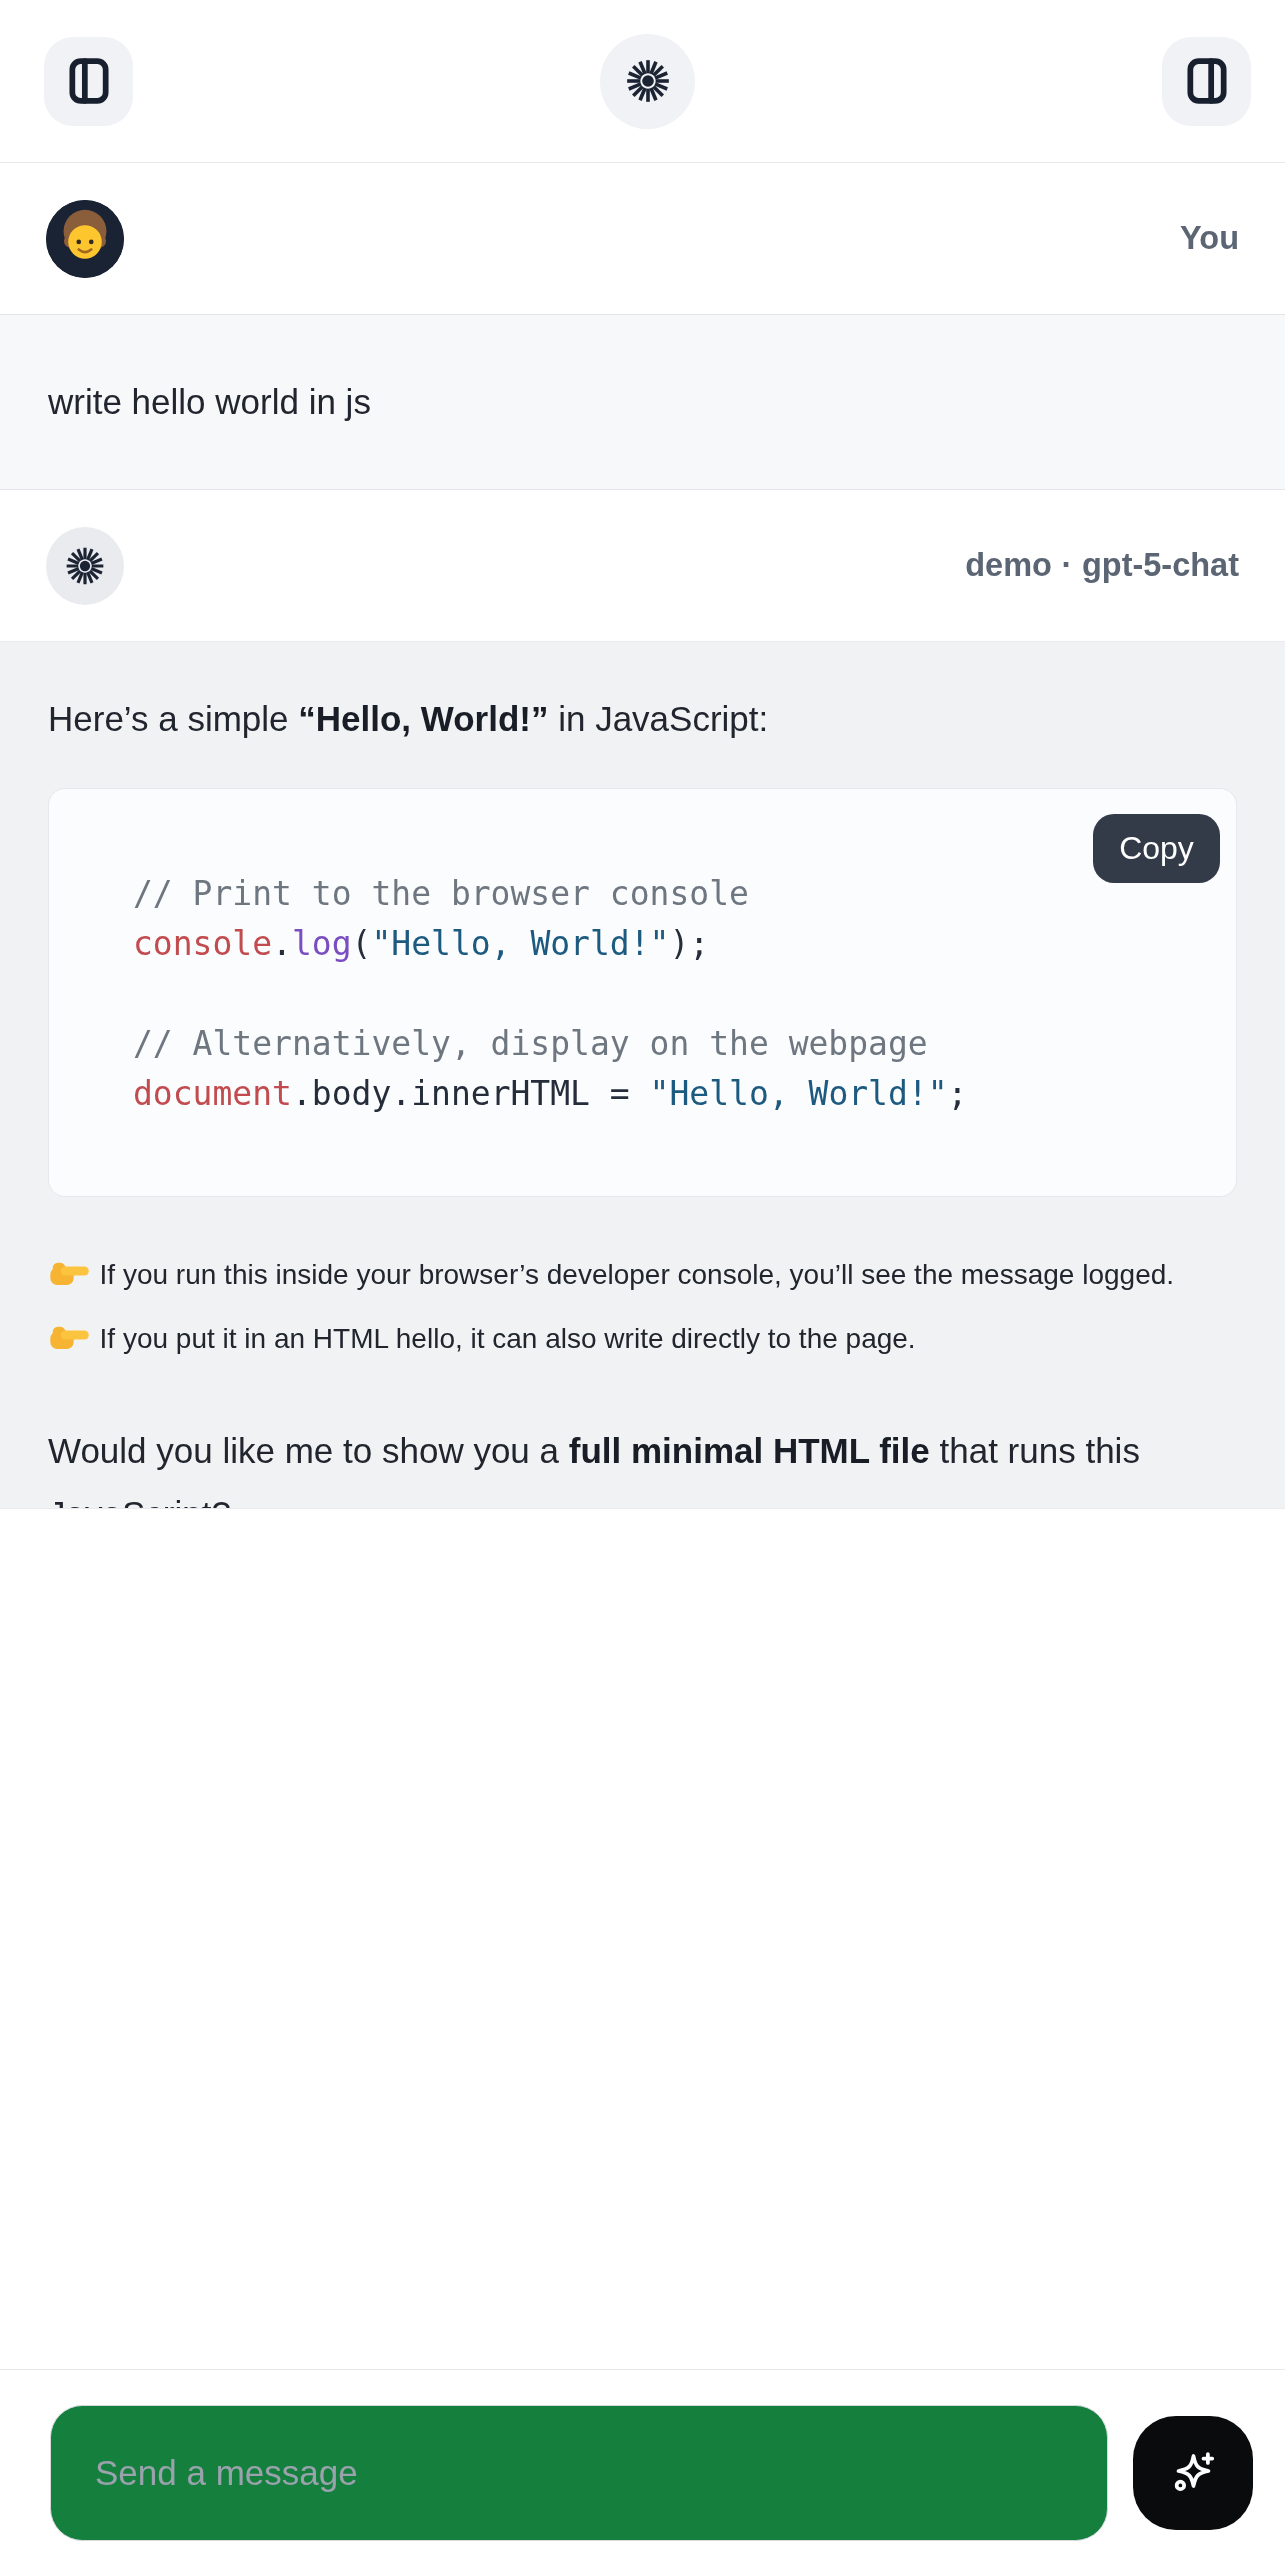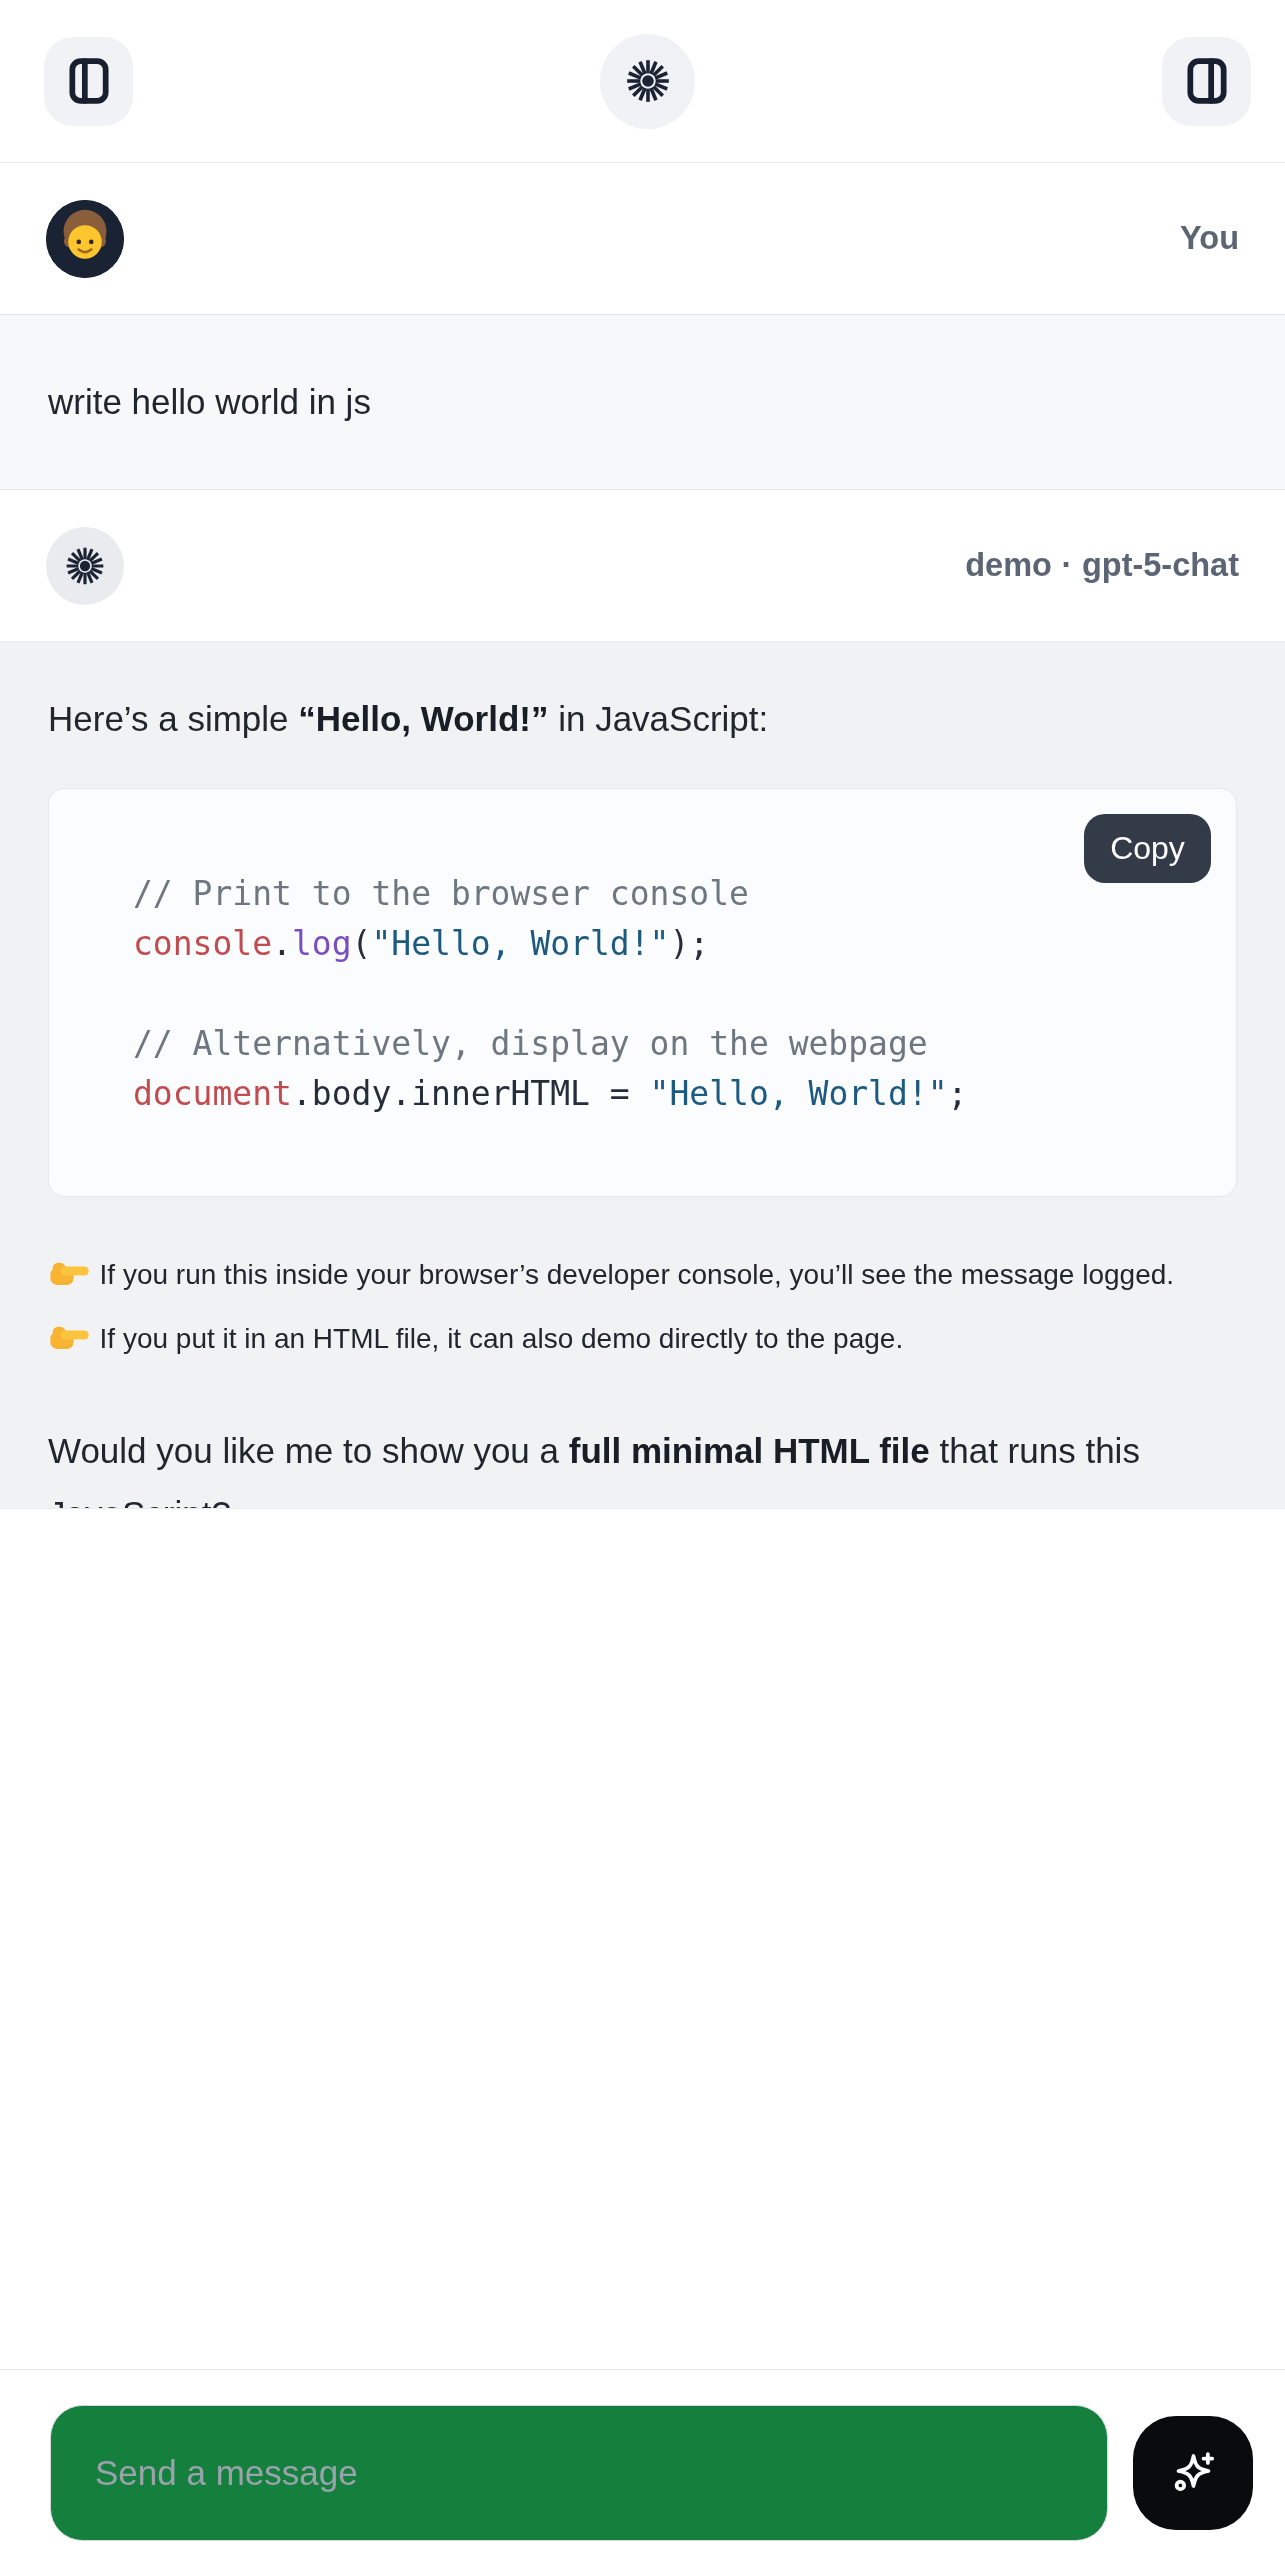--- a/index.html
+++ b/index.html
@@ -41,21 +41,21 @@
     border-top:1px solid #e9ebee; border-bottom:1px solid #e9ebee;
     padding:52px 48px 0; overflow:hidden;
   }
   .intro { font-size:35px; line-height:50px; color:#20252e; }
   .intro strong, .closing strong { font-weight:700; color:#181d26; }
   .code-card {
     position:relative; margin-top:44px; height:409px;
     background:#fbfcfe; border:1.9px solid #e5e8ec; border-radius:17px;
   }
   .copy-btn {
-    position:absolute; top:25px; right:25px; width:127px; height:69px;
+    position:absolute; top:25px; right:16px; width:127px; height:69px;
     background:#333b49; color:#ffffff; border:none; border-radius:21px;
     font-family:"Liberation Sans", sans-serif; font-size:32px;
     display:flex; align-items:center; justify-content:center; cursor:pointer;
   }
   .code {
     font-family:"DejaVu Sans Mono","Liberation Mono",monospace;
     font-size:33px; line-height:50px; white-space:pre;
     padding:80px 23px 0 84px; color:#262d3a;
   }
   .tk-comment { color:#6e7680; }
@@ -194,21 +194,21 @@
         <rect x="2" y="15" width="20" height="15" rx="6" fill="#f6b432"></rect>
         <rect x="4" y="11" width="11" height="9" rx="4.5" fill="#f6b432"></rect>
         <rect x="11" y="14.2" width="24" height="7.6" rx="3.8" fill="#fbc43f"></rect>
       </svg><span>If you run this inside your browser’s developer console, you’ll see the message logged.</span>
     </div>
     <div class="tip">
       <svg class="point-icon" viewBox="0 0 36 36">
         <rect x="2" y="15" width="20" height="15" rx="6" fill="#f6b432"></rect>
         <rect x="4" y="11" width="11" height="9" rx="4.5" fill="#f6b432"></rect>
         <rect x="11" y="14.2" width="24" height="7.6" rx="3.8" fill="#fbc43f"></rect>
-      </svg><span>If you put it in an HTML file, it can also demo directly to the page.</span>
+      </svg><span>If you put it in an HTML hello, it can also write directly to the page.</span>
     </div>
   </div>
 
   <p class="closing"><span>Would you like me to show you a </span><strong>full minimal HTML file</strong><span> that runs this JavaScript?</span></p>
 </section>
 
 <div class="spacer"></div>
 
 <footer class="composer">
   <input type="text" value="" placeholder="Send a message" style="">

